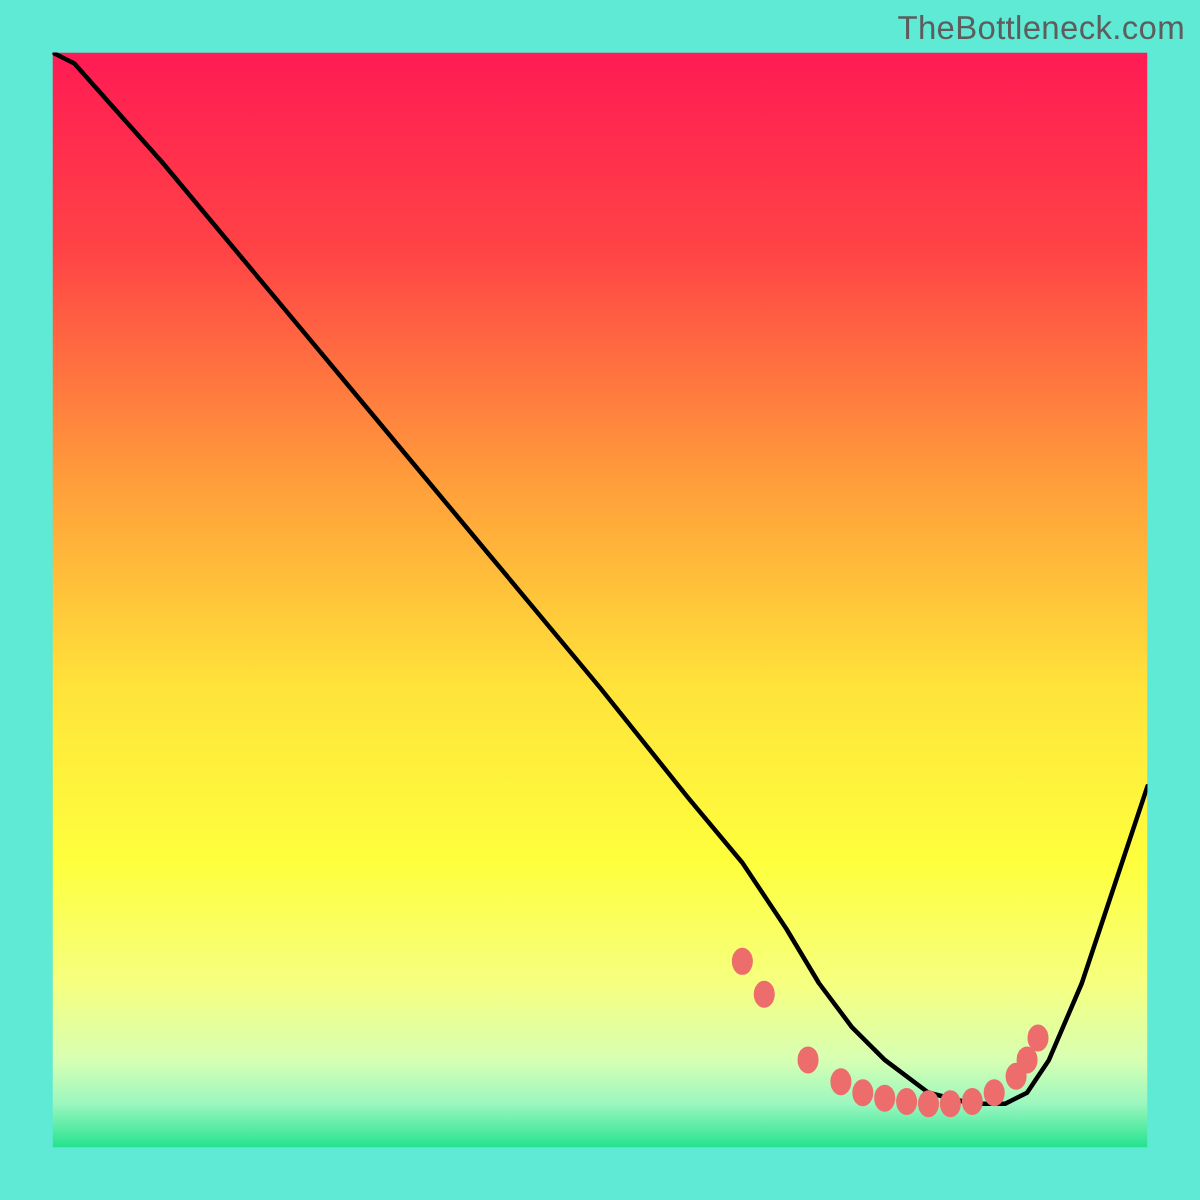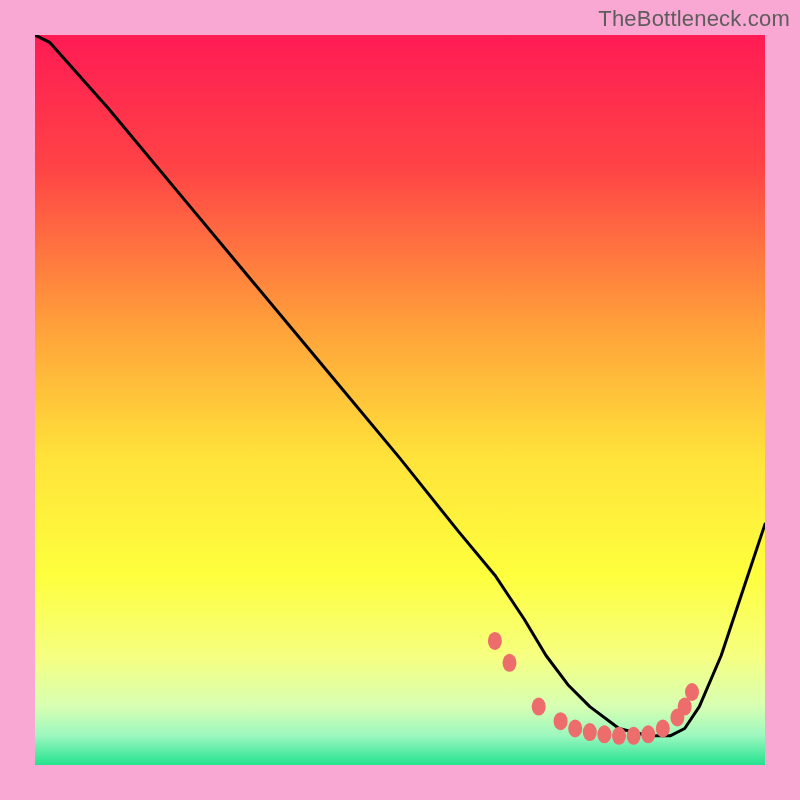--- a/index.html
+++ b/index.html
@@ -1,21 +1,21 @@
 <!DOCTYPE html>
 <html><head>
 <meta charset="utf-8">
 <style>
   * { margin: 0; padding: 0; box-sizing: border-box; }
   html, body { width: 800px; height: 800px; overflow: hidden; background: #000; }
   .frame {
     position: relative;
     width: 800px;
     height: 800px;
-    background: #f9a8d4;
+    background: #5eead4;
   }
   .watermark {
     position: absolute;
     top: 6px;
     right: 10px;
     font-family: Arial, Helvetica, sans-serif;
     font-size: 22px;
     color: #5d5d5d;
     font-weight: 500;
     letter-spacing: 0.2px;

